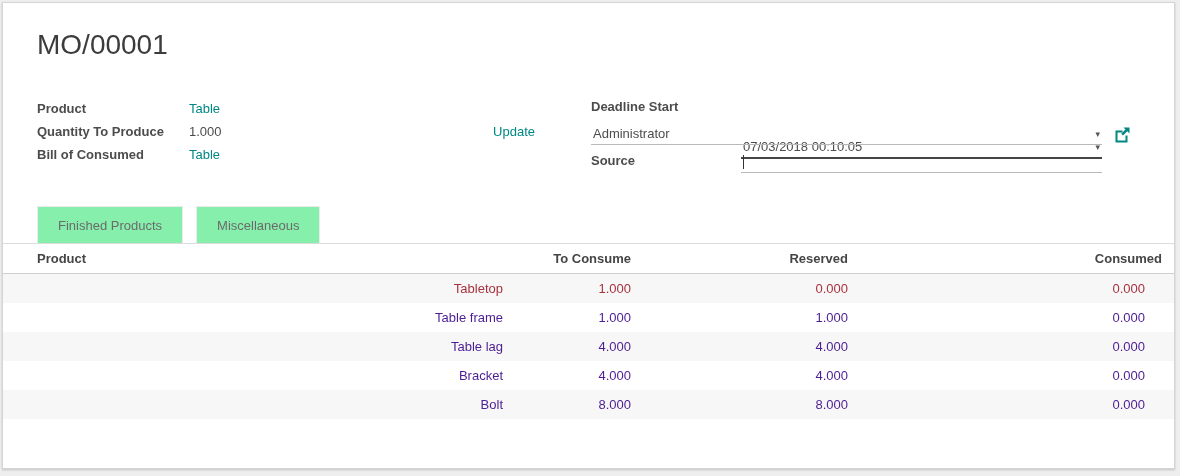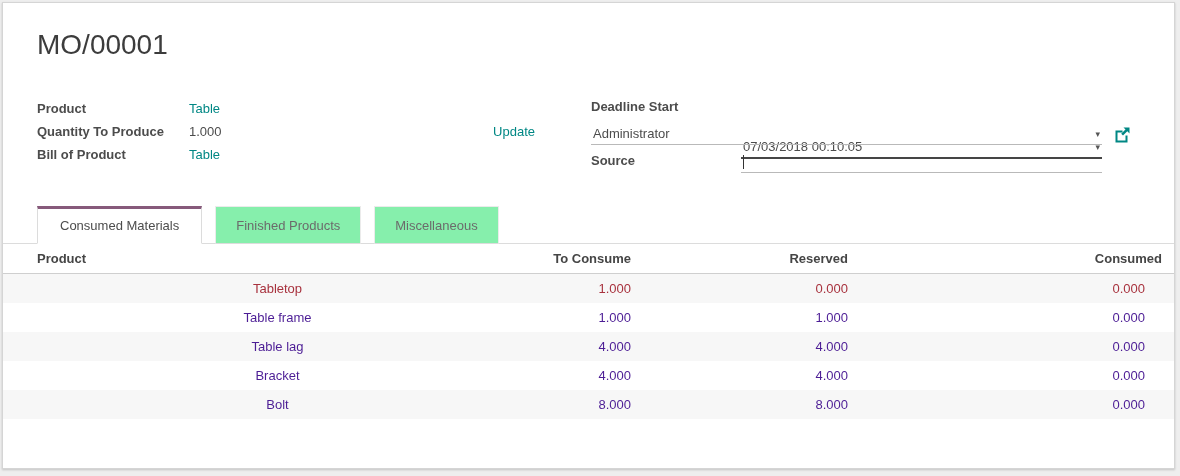--- a/index.html
+++ b/index.html
@@ -81,21 +81,21 @@
   table.lines { width: 100%; border-collapse: collapse; table-layout: fixed; }
   table.lines th {
     font-weight: bold; color: #454545;
     text-align: right; padding: 7px 0;
     border-bottom: 1px solid #cfcfcf;
     cursor: pointer;
   }
   table.lines th:first-child { text-align: left; padding-left: 34px; }
   table.lines th:last-child { padding-right: 12px; }
   table.lines td { padding: 7px 0; text-align: right; color: #4c1d95; }
-  table.lines td:first-child { text-align: center; padding-left: 49px; }
+  table.lines td:first-child { text-align: right; padding-left: 49px; }
   table.lines td:last-child { padding-right: 29px; }
   table.lines tbody tr { cursor: pointer; }
   table.lines tbody tr:nth-child(odd) { background: #f7f7f7; }
   table.lines tbody tr.danger td { color: #A8323E; }
 </style>
 </head>
 <body>
 
 <div class="sheet">
 
@@ -106,21 +106,21 @@
       <div class="frow-l">
         <span class="flabel">Product</span>
         <a class="teal-link">Table</a>
       </div>
       <div class="frow-l">
         <span class="flabel">Quantity To Produce</span>
         <span>1.000</span>
         <a class="update-link">Update</a>
       </div>
       <div class="frow-l">
-        <span class="flabel">Bill of Product</span>
+        <span class="flabel">Bill of Consumed</span>
         <a class="teal-link">Table</a>
       </div>
     </div>
 
     <div class="col-right">
       <div class="frow-r">
         <span class="flabel-r">Deadline Start</span>
         <div class="finput underline-dark">
           <span>07/03/2018 00:10:05</span>
           <span class="caret">▾</span>
@@ -142,21 +142,20 @@
         <span class="flabel-r">Source</span>
         <div class="finput">
           <span class="cursor-bar"></span>
           <span></span>
         </div>
       </div>
     </div>
   </div>
 
   <div class="tabbar">
-    <div class="tab active">Consumed Materials</div>
     <div class="tab">Finished Products</div>
     <div class="tab">Miscellaneous</div>
   </div>
 
   <table class="lines">
     <colgroup>
       <col style="width:500px">
         <col style="width:128px">
         <col style="width:217px">
         <col>

